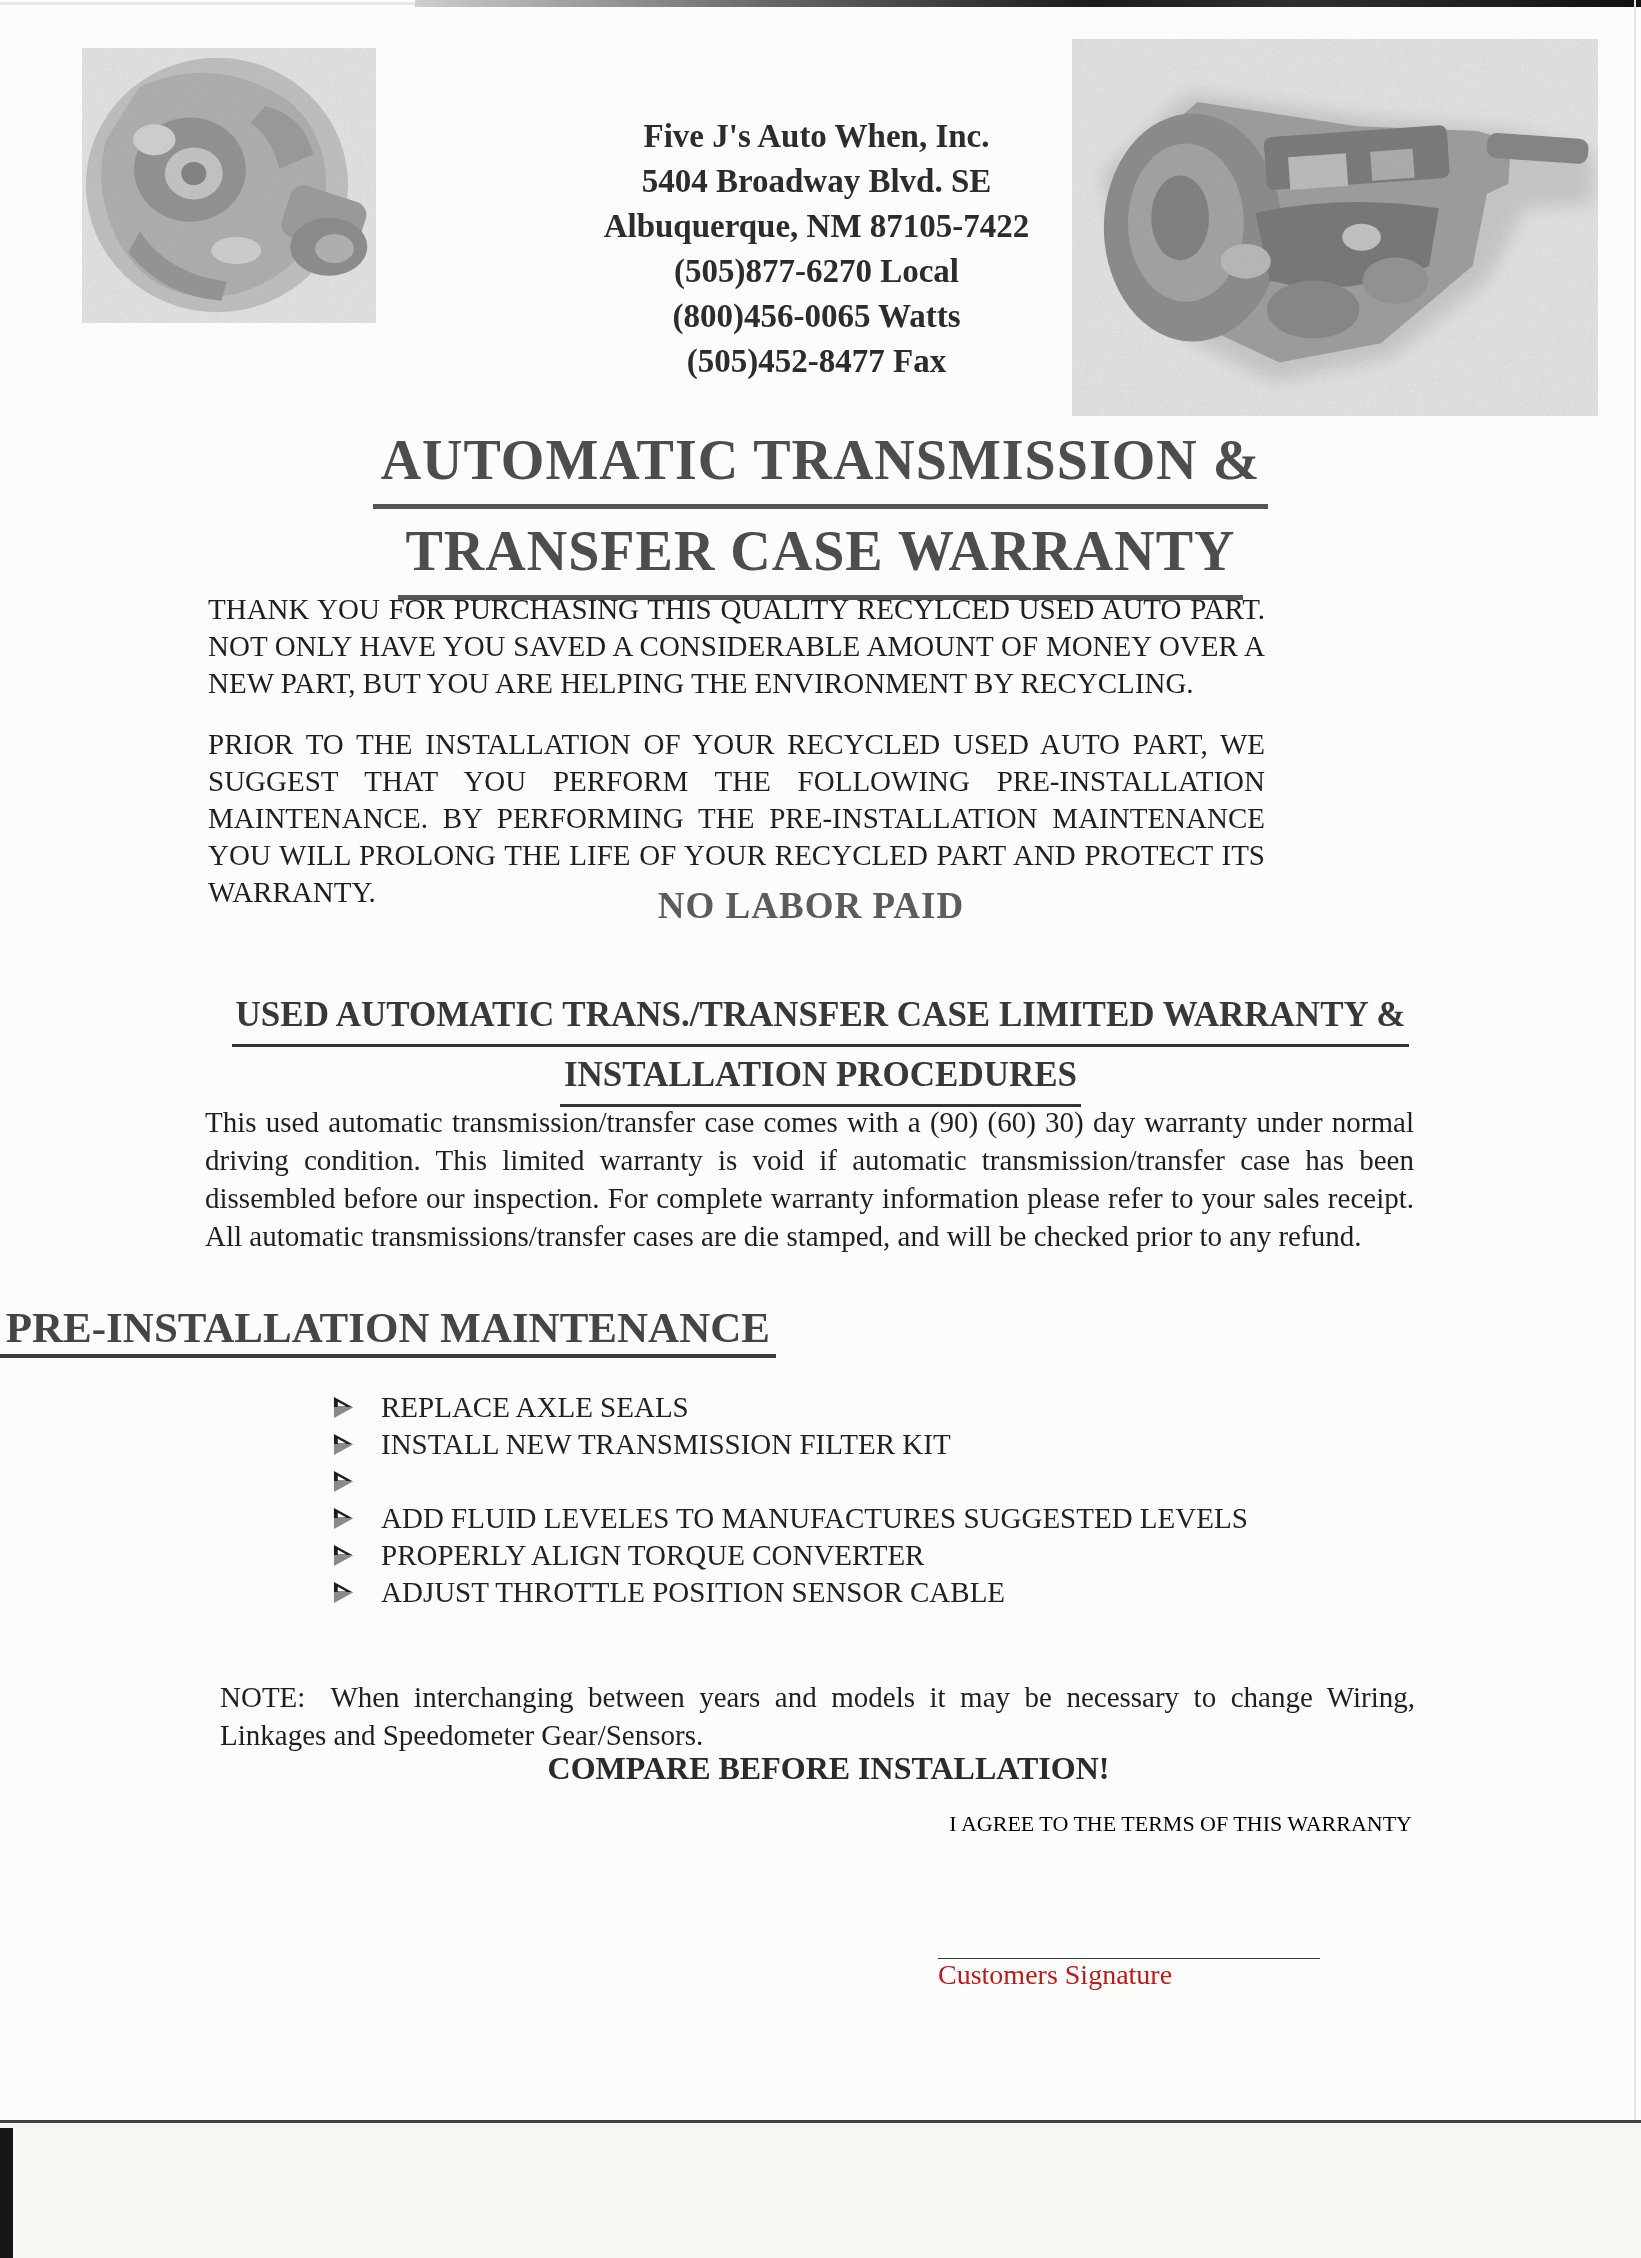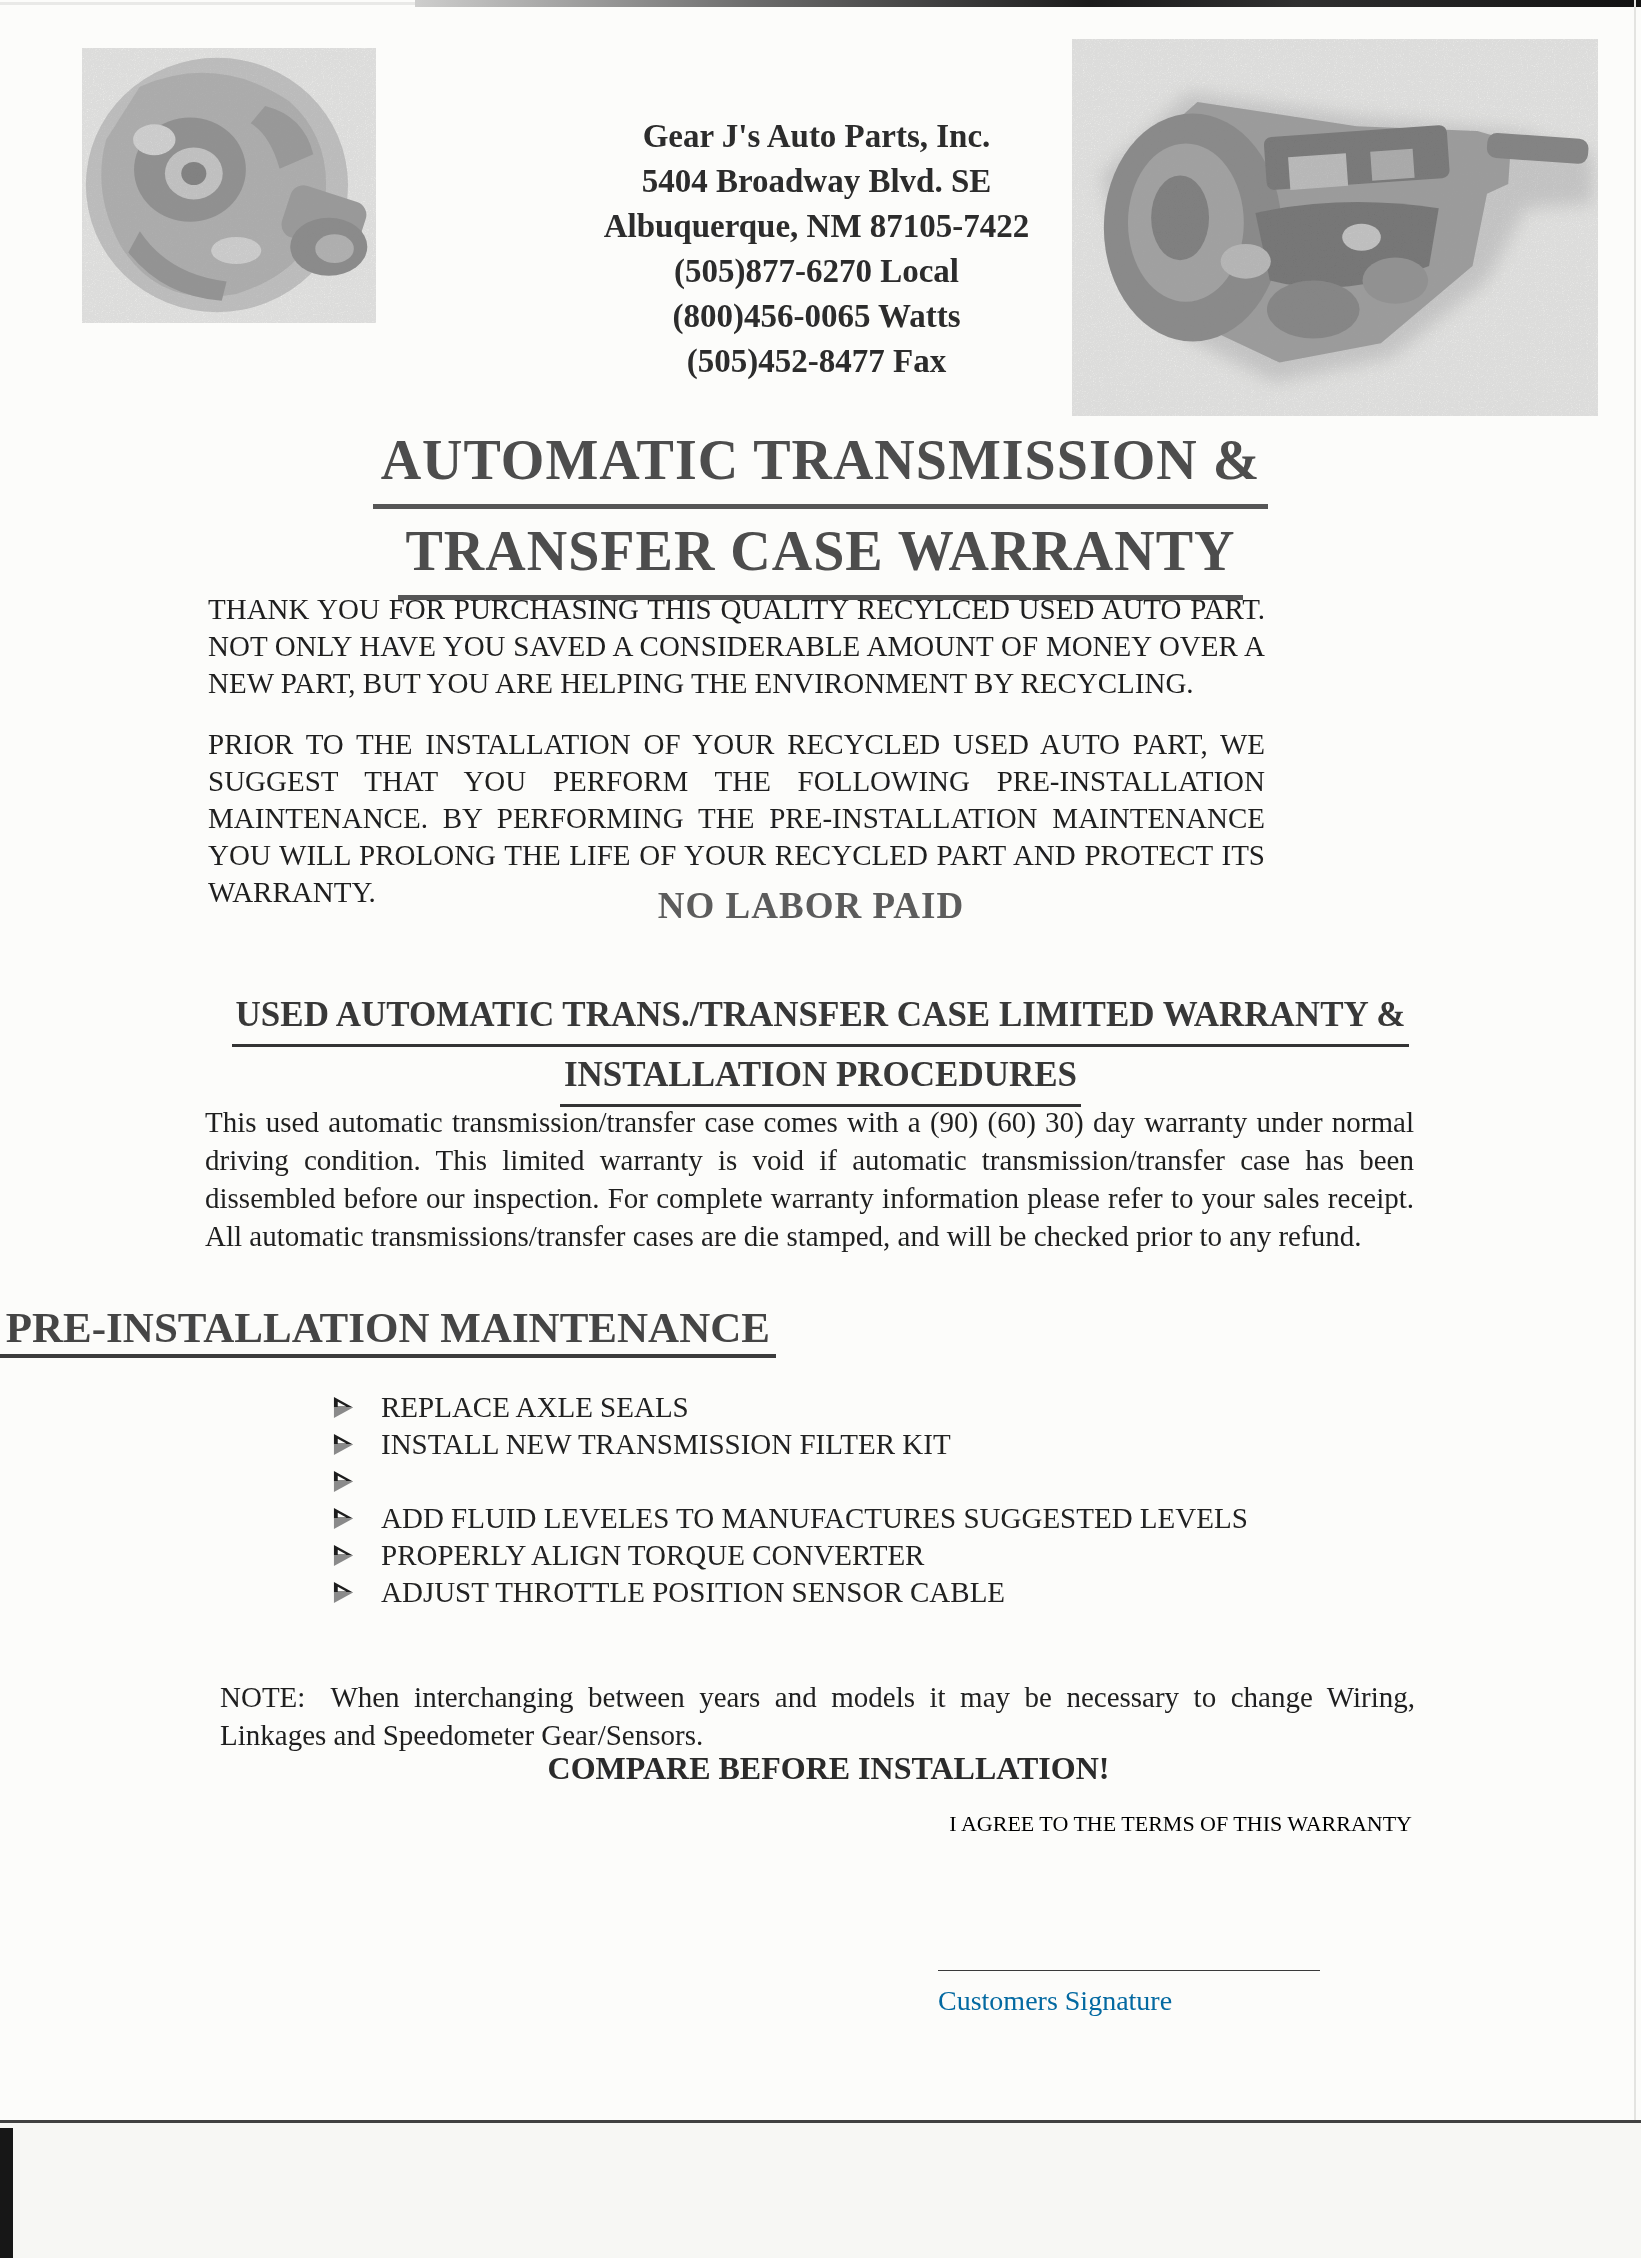--- a/index.html
+++ b/index.html
@@ -50,21 +50,21 @@
   .note .note-label { font-weight:normal; margin-right:25px; }
   .agree { top:1811px; left:208px; width:1204px; text-align:right; font-size:22px; color:#000000; }
 
   
   .bullets { top:1391px; left:333px; width:1197px; list-style:none; }
   .bullets li { display:flex; align-items:flex-start; height:37px; font-size:29px; color:#222; }
   .bullets .glyph { flex:0 0 auto; width:21px; height:23px; margin:4.8px 27px 0 0; }
 
   
   .signature { top:1958px; left:938px; width:382px;
-    border-top:1.9px solid #3a3a3a; padding-top:14px; font-size:28px; color:#0369a1;margin-top:12px; }
+    border-top:1.9px solid #3a3a3a; padding-top:0; font-size:28px; color:#b91c1c; }
 </style>
 </head>
 <body>
 
 <div class="page">
 
   <div class="abs scan-top-bar"></div>
   <div class="abs scan-top-left"></div>
   <div class="abs right-edge"></div>
 
@@ -87,21 +87,21 @@
       <ellipse cx="256" cy="206" rx="40" ry="30" fill="#878787"></ellipse>
       <ellipse cx="262" cy="208" rx="20" ry="15" fill="#b9b9b9"></ellipse>
       <path d="M60,190 Q90,235 150,242 L145,262 Q85,258 48,212 Z" fill="#939393"></path>
       <ellipse cx="75" cy="95" rx="22" ry="16" fill="#e3e3e3"></ellipse>
       <ellipse cx="160" cy="210" rx="26" ry="14" fill="#e0e0e0"></ellipse>
       <rect x="0" y="0" width="305" height="285" filter="url(#grainL)" opacity="0.30"></rect>
     </svg>
   </div>
 
   <div class="abs address">
-    <div>Gear J's Auto Parts, Inc.</div>
+    <div>Five J's Auto When, Inc.</div>
     <div>5404 Broadway Blvd. SE</div>
     <div>Albuquerque, NM  87105-7422</div>
     <div>(505)877-6270 Local</div>
     <div>(800)456-0065 Watts</div>
     <div>(505)452-8477 Fax</div>
   </div>
 
   <div class="abs photo-right">
     <svg width="526" height="377" viewBox="0 0 545 390">
       <defs>

